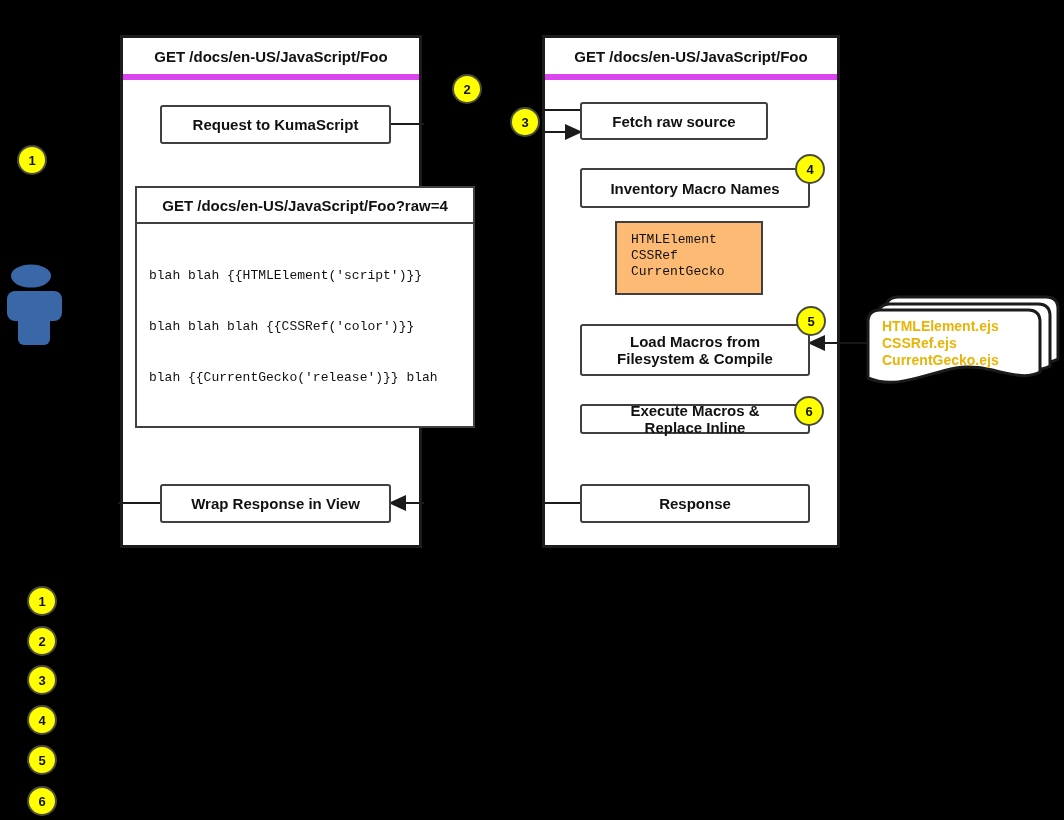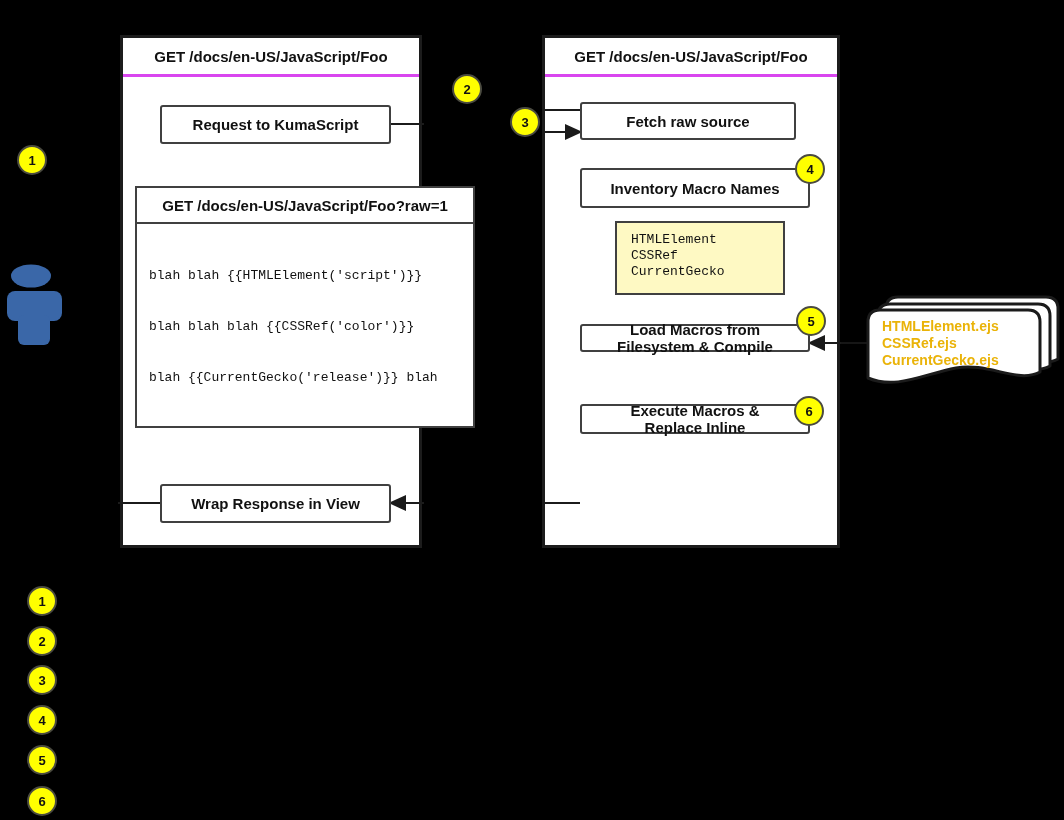--- a/index.html
+++ b/index.html
@@ -3,37 +3,37 @@
 <meta charset="utf-8">
 <style>
   html,body{margin:0;padding:0;background:#000;}
   .canvas{position:relative;width:1064px;height:820px;background:#000;overflow:hidden;
           font-family:"Liberation Sans",sans-serif;color:#111;}
 
   .column{position:absolute;top:35px;height:513px;background:#fff;
           border:3px solid #1c1c1c;box-sizing:border-box;}
   .column.left{left:120px;width:302px;}
   .column.right{left:542px;width:298px;}
-  .col-header{height:36px;border-bottom:3px solid #d946ef;display:flex;align-items:center;
+  .col-header{height:36px;border-bottom:6px solid #d946ef;display:flex;align-items:center;
               justify-content:center;font-weight:bold;font-size:15px;}
 
   .connectors{position:absolute;left:0;top:0;pointer-events:none;}
 
   .pbox{position:absolute;background:#fff;border:2px solid #404040;border-radius:3px;
         box-sizing:border-box;display:flex;align-items:center;justify-content:center;
         text-align:center;font-weight:bold;font-size:15px;line-height:17px;padding:2px 23px;}
 
   .rawdoc{position:absolute;left:135px;top:186px;width:340px;background:#fff;
           border:2px solid #404040;box-sizing:border-box;}
   .rawdoc-header{height:34px;border-bottom:2px solid #404040;display:flex;align-items:center;
                  justify-content:center;font-weight:bold;font-size:15px;}
   .rawdoc-body{padding:9px 10px 6px 12px;font-family:"Liberation Mono",monospace;
                font-size:13px;line-height:17px;white-space:pre;}
 
-  .macrolist{position:absolute;left:615px;top:221px;width:170px;height:74px;background:#fef9c3;
+  .macrolist{position:absolute;left:615px;top:221px;width:148px;height:74px;background:#fdba74;
              border:2px solid #404040;box-sizing:border-box;padding:9px 0 0 14px;
              font-family:"Liberation Mono",monospace;font-size:13px;line-height:16px;}
 
   .ejs-stack{position:absolute;left:860px;top:290px;width:204px;height:108px;}
   .ejs-text{position:absolute;left:882px;top:318px;font-weight:bold;font-size:14px;
             line-height:17px;color:#eab308;}
 
   .badge{position:absolute;width:30px;height:30px;border-radius:50%;background:#ffff00;
          border:2.5px solid #4b4b40;box-sizing:border-box;display:flex;align-items:center;
          justify-content:center;font-weight:bold;font-size:13px;color:#111;}
@@ -66,54 +66,57 @@
       <polygon points="810,343 824,336.5 824,349.5"></polygon>
       <line x1="841" y1="343" x2="868" y2="343" stroke="#161616"></line>
     </g>
   </svg>
 
   <div class="pbox" style="left:160px;top:105px;width:231px;height:39px;">
     <span>Request to KumaScript</span>
   </div>
 
   <div class="rawdoc">
-    <div class="rawdoc-header">GET /docs/en-US/JavaScript/Foo?raw=1</div>
+    <div class="rawdoc-header">GET /docs/en-US/JavaScript/Foo?raw=4</div>
     <div class="rawdoc-body">
       <div>blah blah {{HTMLElement('script')}}</div>
       <div>blah blah blah {{CSSRef('color')}}</div>
       <div>blah {{CurrentGecko('release')}} blah</div>
     </div>
   </div>
 
   <div class="pbox" style="left:160px;top:484px;width:231px;height:39px;align-items:center;">
     <span>Wrap Response in View</span>
   </div>
 
-  <div class="pbox" style="left:580px;top:102px;width:216px;height:38px;">
+  <div class="pbox" style="left:580px;top:102px;width:188px;height:38px;">
     <span>Fetch raw source</span>
   </div>
 
   <div class="pbox" style="left:580px;top:168px;width:230px;height:40px;text-align:right;">
     <span>Inventory Macro Names</span>
   </div>
 
   <div class="macrolist">
     <div>HTMLElement</div>
     <div>CSSRef</div>
     <div>CurrentGecko</div>
   </div>
 
-  <div class="pbox" style="left:580px;top:324px;width:230px;height:28px;">
+  <div class="pbox" style="left:580px;top:324px;width:230px;height:52px;">
     <span>Load Macros from Filesystem &amp; Compile</span>
   </div>
 
   <div class="pbox" style="left:580px;top:404px;width:230px;height:30px;">
     <span>Execute Macros &amp; Replace Inline</span>
   </div>
 
+  <div class="pbox" style="left:580px;top:484px;width:230px;height:39px;">
+    <span>Response</span>
+  </div>
 
   <svg class="ejs-stack" viewBox="0 0 204 108">
     <g fill="#ffffff" stroke="#1b1b1b" stroke-width="3" stroke-linejoin="round">
       <path transform="translate(26,7)" d="M 12 0 L 160 0 Q 172 0 172 12 L 172 62 C 150 74 120 52 88 58 C 56 64 28 80 0 68 L 0 12 Q 0 0 12 0 Z"></path>
       <path transform="translate(18,14)" d="M 12 0 L 160 0 Q 172 0 172 12 L 172 62 C 150 74 120 52 88 58 C 56 64 28 80 0 68 L 0 12 Q 0 0 12 0 Z"></path>
       <path transform="translate(8,20)" d="M 12 0 L 160 0 Q 172 0 172 12 L 172 62 C 150 74 120 52 88 58 C 56 64 28 80 0 68 L 0 12 Q 0 0 12 0 Z"></path>
     </g>
   </svg>
   <div class="ejs-text">
     <div>HTMLElement.ejs</div>

